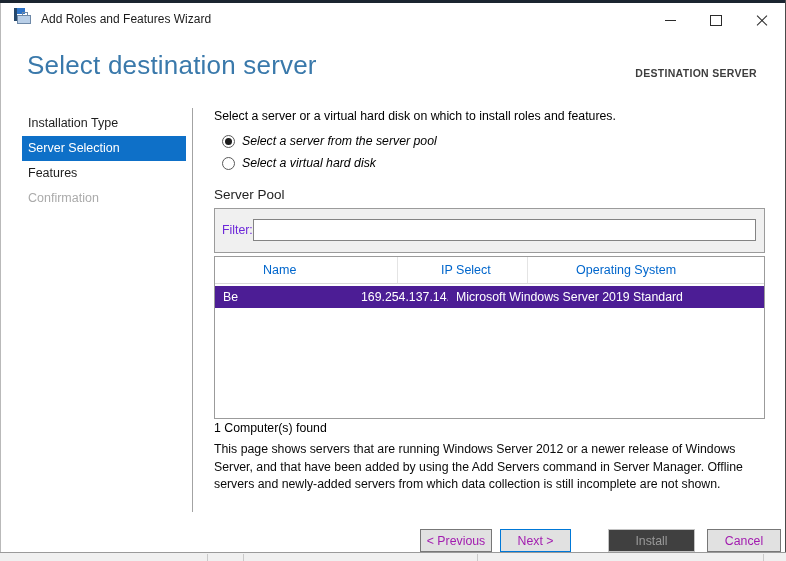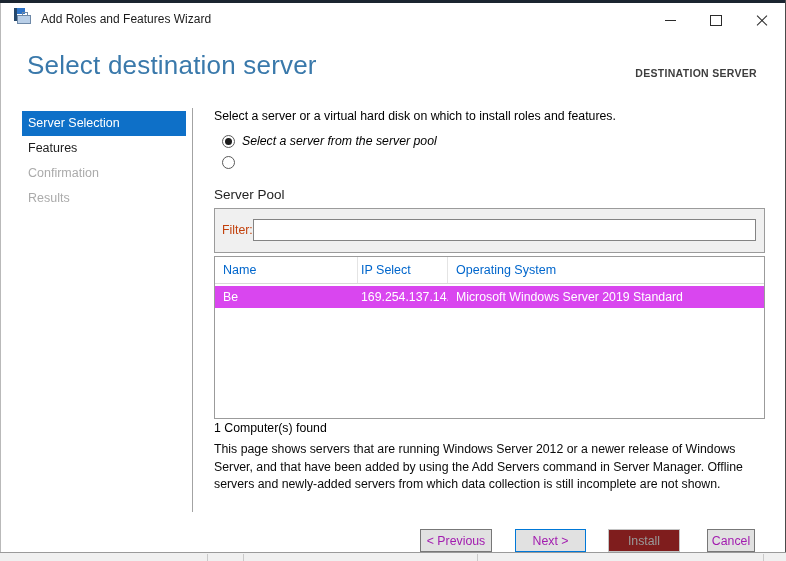--- a/index.html
+++ b/index.html
@@ -48,45 +48,45 @@
   #main{left:214px;top:103px;width:551px;}
   #intro{position:absolute;left:0;top:6px;font-size:12.3px;color:#000;white-space:nowrap;}
   .radio-row{position:absolute;left:8px;display:flex;align-items:center;font-style:italic;}
   #radio-row-0{top:31px;} #radio-row-1{top:53px;}
   .radio-circle{width:13px;height:13px;border:1px solid #595959;border-radius:50%;background:#fff;box-sizing:border-box;position:relative;}
   .radio-circle.on::after{content:"";position:absolute;left:2px;top:2px;width:7px;height:7px;border-radius:50%;background:#1d1d1d;}
   .radio-label{margin-left:7px;font-size:12.3px;color:#000;white-space:nowrap;}
 
   #pool-title{position:absolute;left:0;top:84px;font-size:13.5px;color:#1f1f1f;}
   #pool-box{position:absolute;left:0;top:105px;width:551px;height:45px;background:#f0f0f0;border:1px solid #9b9b9b;box-sizing:border-box;}
-  #filter-label{position:absolute;left:7px;top:14px;font-size:12.3px;color:#c2410c;}
+  #filter-label{position:absolute;left:7px;top:14px;font-size:12.3px;color:#6d28d9;}
   #filter-input{position:absolute;left:38px;top:10px;width:503px;height:22px;border:1px solid #848484;background:#fff;box-sizing:border-box;font-size:12px;padding:0 4px;outline:none;}
 
   #server-table{position:absolute;left:0;top:153px;width:551px;height:163px;background:#fff;border:1px solid #9b9b9b;box-sizing:border-box;}
   #table-header{display:flex;height:26px;align-items:center;border-bottom:1px solid #d9d9d9;}
-  .hcol{font-size:12.5px;color:#0066cc;white-space:nowrap;box-sizing:border-box;height:26px;line-height:26px;}
+  .hcol{font-size:12.5px;color:#0066cc;white-space:nowrap;box-sizing:border-box;height:26px;line-height:26px;margin-left:40px;}
   .hcol:nth-child(1){width:143px;padding-left:8px;border-right:1px solid #e4e4e4;}
   .hcol:nth-child(2){width:90px;padding-left:3px;border-right:1px solid #e4e4e4;}
   .hcol:nth-child(3){flex:1;padding-left:8px;}
-  #server-row{display:flex;height:22px;margin-top:2px;background:#d946ef;color:#fff;align-items:center;}
+  #server-row{display:flex;height:22px;margin-top:2px;background:#4c1d95;color:#fff;align-items:center;}
   .rcol{font-size:12.3px;white-space:nowrap;box-sizing:border-box;overflow:hidden;}
   .rcol:nth-child(1){width:143px;padding-left:8px;}
   .rcol:nth-child(2){width:90px;padding-left:3px;}
   .rcol:nth-child(3){flex:1;padding-left:8px;}
 
   #count-text{position:absolute;left:0;top:318px;font-size:12.3px;color:#000;}
   #description{position:absolute;left:0;top:338px;width:552px;font-size:12.3px;line-height:17.5px;color:#0a0a0a;}
 
   
   .btn{position:absolute;top:529px;height:23px;display:flex;align-items:center;justify-content:center;
        font-size:12.3px;color:#a21caf;background:#e1e1e1;border:1px solid #777777;box-sizing:border-box;}
   #btn-previous{left:420px;width:72px;}
-  #btn-next{left:500px;width:71px;border:1px solid #0078d7;margin-left:15px;}
-  #btn-install{left:608px;width:72px;background:#7f1d1d;border:1px solid #c3c3c3;color:#9a9a9a;}
-  #btn-cancel{left:707px;width:48px;}
+  #btn-next{left:500px;width:71px;border:1px solid #0078d7;}
+  #btn-install{left:608px;width:87px;background:#404040;border:1px solid #c3c3c3;color:#9a9a9a;}
+  #btn-cancel{left:707px;width:74px;}
 
   
   #bottom-strip{left:0;top:552px;width:786px;height:9px;background:#f0f0f0;border-top:1px solid #9a9a9a;box-sizing:border-box;}
   .strip-line{position:absolute;top:1px;width:1px;height:8px;background:#c9c9c9;}
 </style>
 </head>
 <body>
 
 <div class="abs" id="top-edge"></div>
 <div class="abs" id="right-edge"></div>
@@ -108,36 +108,37 @@
   </div>
   <div class="abs winbtn" id="btn-close">
     <span class="x-glyph"></span>
   </div>
 </div>
 
 <div class="abs" id="page-title">Select destination server</div>
 <div class="abs" id="dest-label">DESTINATION SERVER</div>
 
 <div class="abs" id="sidebar">
+  <div class="nav-item">Installation Type</div>
   <div class="nav-item sel">Server Selection</div>
   <div class="nav-item">Features</div>
   <div class="nav-item dis">Confirmation</div>
-  <div class="nav-item dis">Results</div>
 </div>
 <div class="abs" id="divider"></div>
 
 <div class="abs" id="main">
   <div id="intro">Select a server or a virtual hard disk on which to install roles and features.</div>
 
   <div class="radio-row" id="radio-row-0">
     <span class="radio-circle on"></span>
     <span class="radio-label">Select a server from the server pool</span>
   </div>
   <div class="radio-row" id="radio-row-1">
     <span class="radio-circle"></span>
+    <span class="radio-label">Select a virtual hard disk</span>
   </div>
 
   <div id="pool-title">Server Pool</div>
 
   <div id="pool-box">
     <span id="filter-label">Filter:</span>
     <input id="filter-input" type="text" value="" style="">
   </div>
 
   <div id="server-table">

